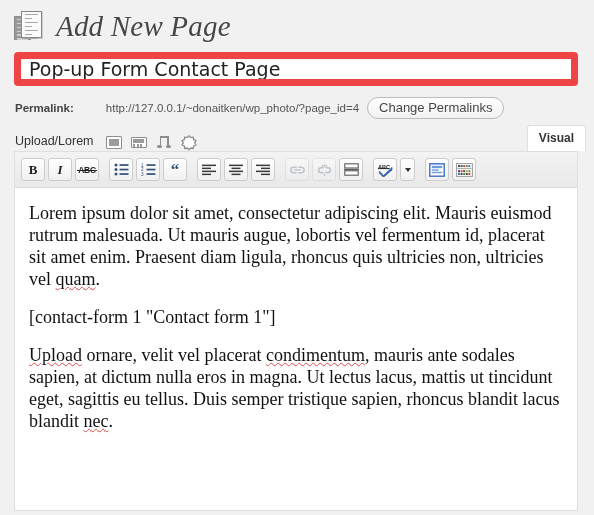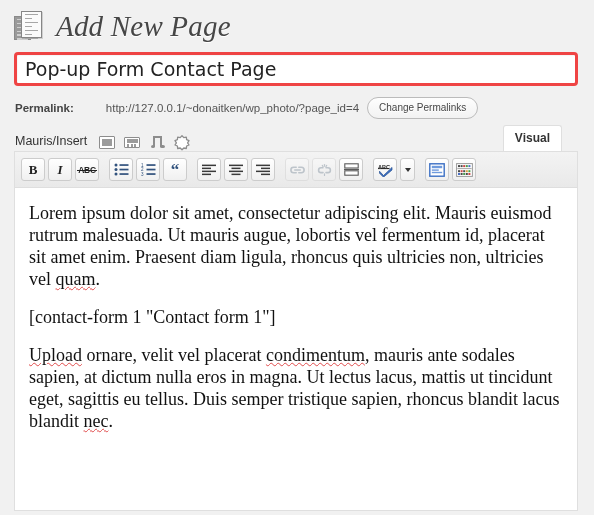--- a/index.html
+++ b/index.html
@@ -80,21 +80,21 @@
     display: block;
     width: 100%;
     box-sizing: border-box;
     height: 34px;
     padding: 3px 8px;
     font-family: "DejaVu Sans", sans-serif;
     font-size: 19px;
     line-height: 26px;
     color: #222;
     background: #fff;
-    border: 3px solid #ef4444;
+    border: 7px solid #ef4444;
     border-radius: 4px;
     outline: none;
     box-shadow: inset 1px 1px 1px rgba(0,0,0,0.045);
   }
 
   
   .permalink-row {
     display: flex;
     align-items: center;
     padding: 9px 0 0 15px;
@@ -109,21 +109,21 @@
   }
   .permalink-url {
     color: #555;
     margin-right: 8px;
     white-space: nowrap;
     padding-left: 32px;
   }
   .btn-small {
     display: inline-block;
     padding: 3px 11px 4px 11px;
-    font-size: 10px;
+    font-size: 13px;
     line-height: 13px;
     color: #464646;
     background: linear-gradient(to bottom, #fefefe 0%, #f2f2f2 100%);
     border: 1px solid #bbb;
     border-radius: 11px;
     text-shadow: 0 1px 0 #fff;
     cursor: pointer;
     white-space: nowrap;
   }
 
@@ -194,21 +194,21 @@
   }
   .micon-music .dot2 {
     position: absolute; right: 0.5px; top: 9.5px; width: 4.6px; height: 3.6px;
     background: #8d8d8d; border-radius: 50%;
   }
   
   .micon-media svg { display: block; }
 
   .editor-tabs {
     position: absolute;
-    right: 32px;
+    right: 8px;
     bottom: 0;
     display: flex;
     align-items: flex-end;
   }
   .etab {
     font-size: 12px;
     line-height: 14px;
     padding: 5px 11px 6px 11px;
     border: 1px solid #dfdfdf;
     border-bottom: none;
@@ -336,21 +336,21 @@
   <input class="title-input" type="text" autofocus="" value="Pop-up Form Contact Page" style="">
 </div>
 
 <div class="permalink-row">
   <span class="permalink-label">Permalink:</span>
   <span class="permalink-url">http://127.0.0.1/~donaitken/wp_photo/?page_id=4</span>
   <span class="btn-small">Change Permalinks</span>
 </div>
 
 <div class="media-row">
-  <span class="media-label">Mauris/Insert</span>
+  <span class="media-label">Upload/Lorem</span>
   <span class="media-icons">
     <span class="micon micon-image">
       <span class="frame"></span>
         <span class="fill"></span>
     </span>
     <span class="micon micon-video">
       <span class="frame"></span>
         <span class="fill"></span>
         <span class="strip"></span>
     </span>

